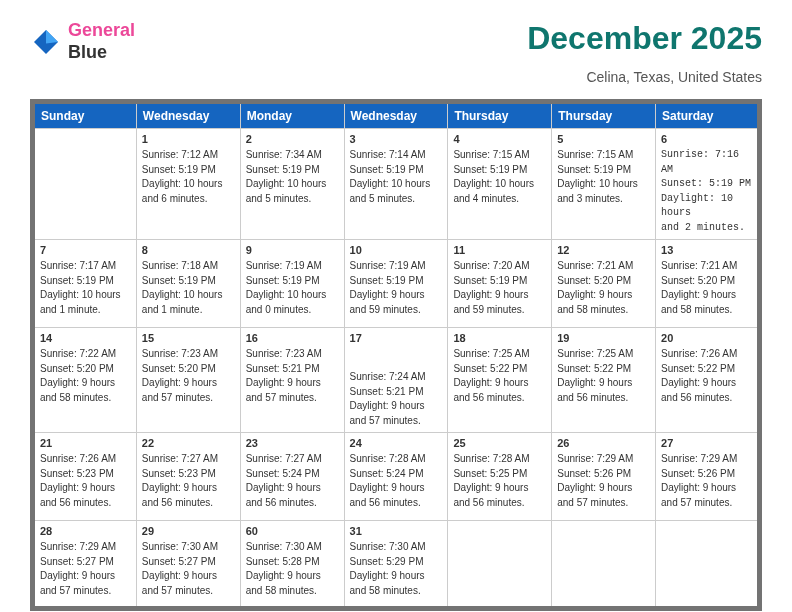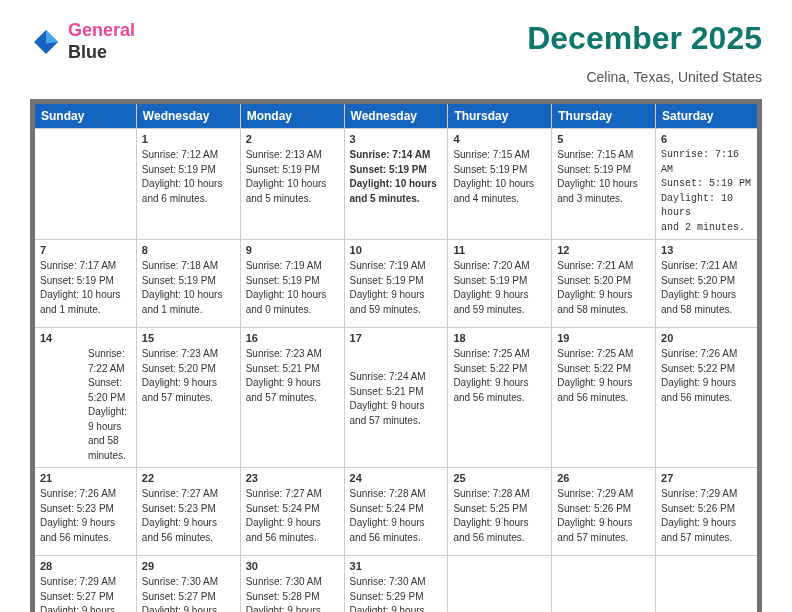--- a/index.html
+++ b/index.html
@@ -128,28 +128,28 @@
           <td class="empty-cell"></td>
           <td>
             <div class="day-num">1</div>
             <div class="day-info" style="white-space: pre-line;">Sunrise: 7:12 AM
 Sunset: 5:19 PM
 Daylight: 10 hours
 and 6 minutes.</div>
           </td>
           <td>
             <div class="day-num">2</div>
-            <div class="day-info" style="white-space: pre-line;">Sunrise: 2:13 AM
+            <div class="day-info" style="white-space: pre-line;">Sunrise: 7:34 AM
 Sunset: 5:19 PM
 Daylight: 10 hours
 and 5 minutes.</div>
           </td>
           <td>
             <div class="day-num">3</div>
-            <div class="day-info" style="white-space: pre-line; font-weight: bold;">Sunrise: 7:14 AM
+            <div class="day-info" style="white-space: pre-line;">Sunrise: 7:14 AM
 Sunset: 5:19 PM
 Daylight: 10 hours
 and 5 minutes.</div>
           </td>
           <td>
             <div class="day-num">4</div>
             <div class="day-info" style="white-space: pre-line;">Sunrise: 7:15 AM
 Sunset: 5:19 PM
 Daylight: 10 hours
 and 4 minutes.</div>
@@ -216,21 +216,21 @@
             <div class="day-num">13</div>
             <div class="day-info" style="white-space: pre-line;">Sunrise: 7:21 AM
 Sunset: 5:20 PM
 Daylight: 9 hours
 and 58 minutes.</div>
           </td>
         </tr>
         <tr>
           <td>
             <div class="day-num">14</div>
-            <div class="day-info" style="white-space: pre-line; margin-left: 48px;">Sunrise: 7:22 AM
+            <div class="day-info" style="white-space: pre-line;">Sunrise: 7:22 AM
 Sunset: 5:20 PM
 Daylight: 9 hours
 and 58 minutes.</div>
           </td>
           <td>
             <div class="day-num">15</div>
             <div class="day-info" style="white-space: pre-line;">Sunrise: 7:23 AM
 Sunset: 5:20 PM
 Daylight: 9 hours
 and 57 minutes.</div>
@@ -331,21 +331,21 @@
 and 57 minutes.</div>
           </td>
           <td>
             <div class="day-num">29</div>
             <div class="day-info" style="white-space: pre-line;">Sunrise: 7:30 AM
 Sunset: 5:27 PM
 Daylight: 9 hours
 and 57 minutes.</div>
           </td>
           <td>
-            <div class="day-num">30</div>
+            <div class="day-num">60</div>
             <div class="day-info" style="white-space: pre-line;">Sunrise: 7:30 AM
 Sunset: 5:28 PM
 Daylight: 9 hours
 and 58 minutes.</div>
           </td>
           <td>
             <div class="day-num">31</div>
             <div class="day-info" style="white-space: pre-line;">Sunrise: 7:30 AM
 Sunset: 5:29 PM
 Daylight: 9 hours

